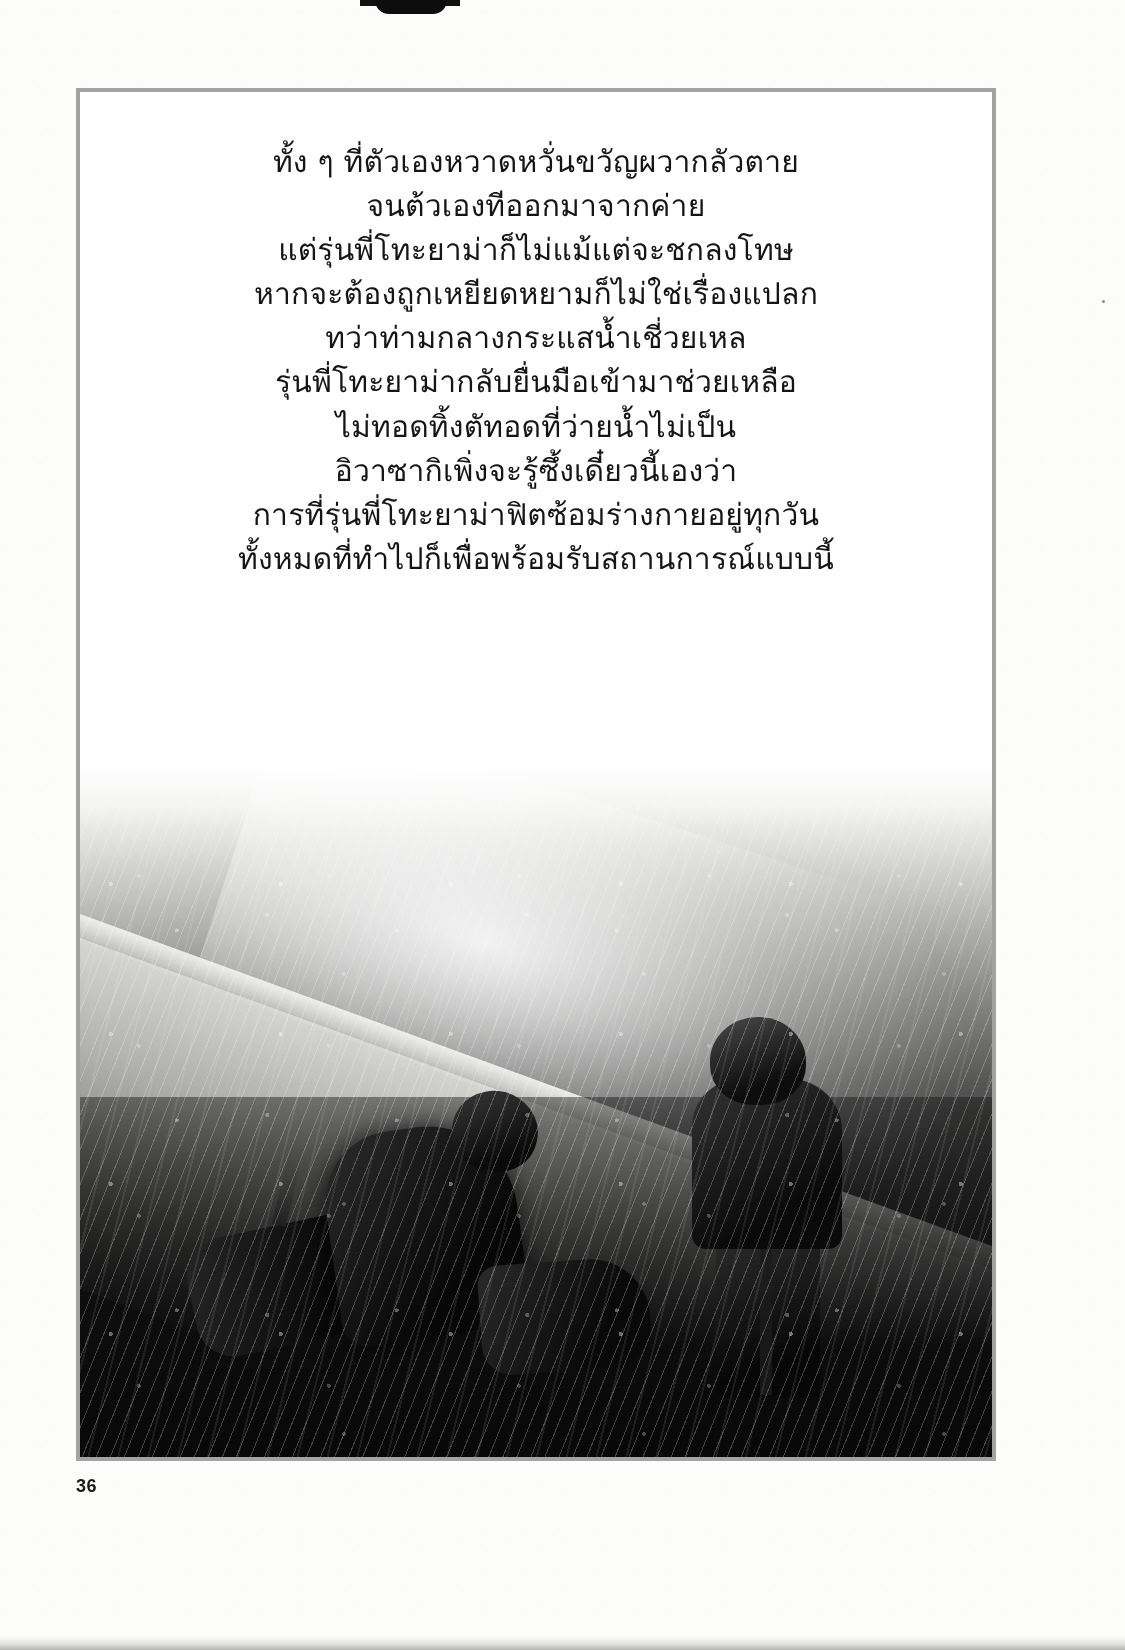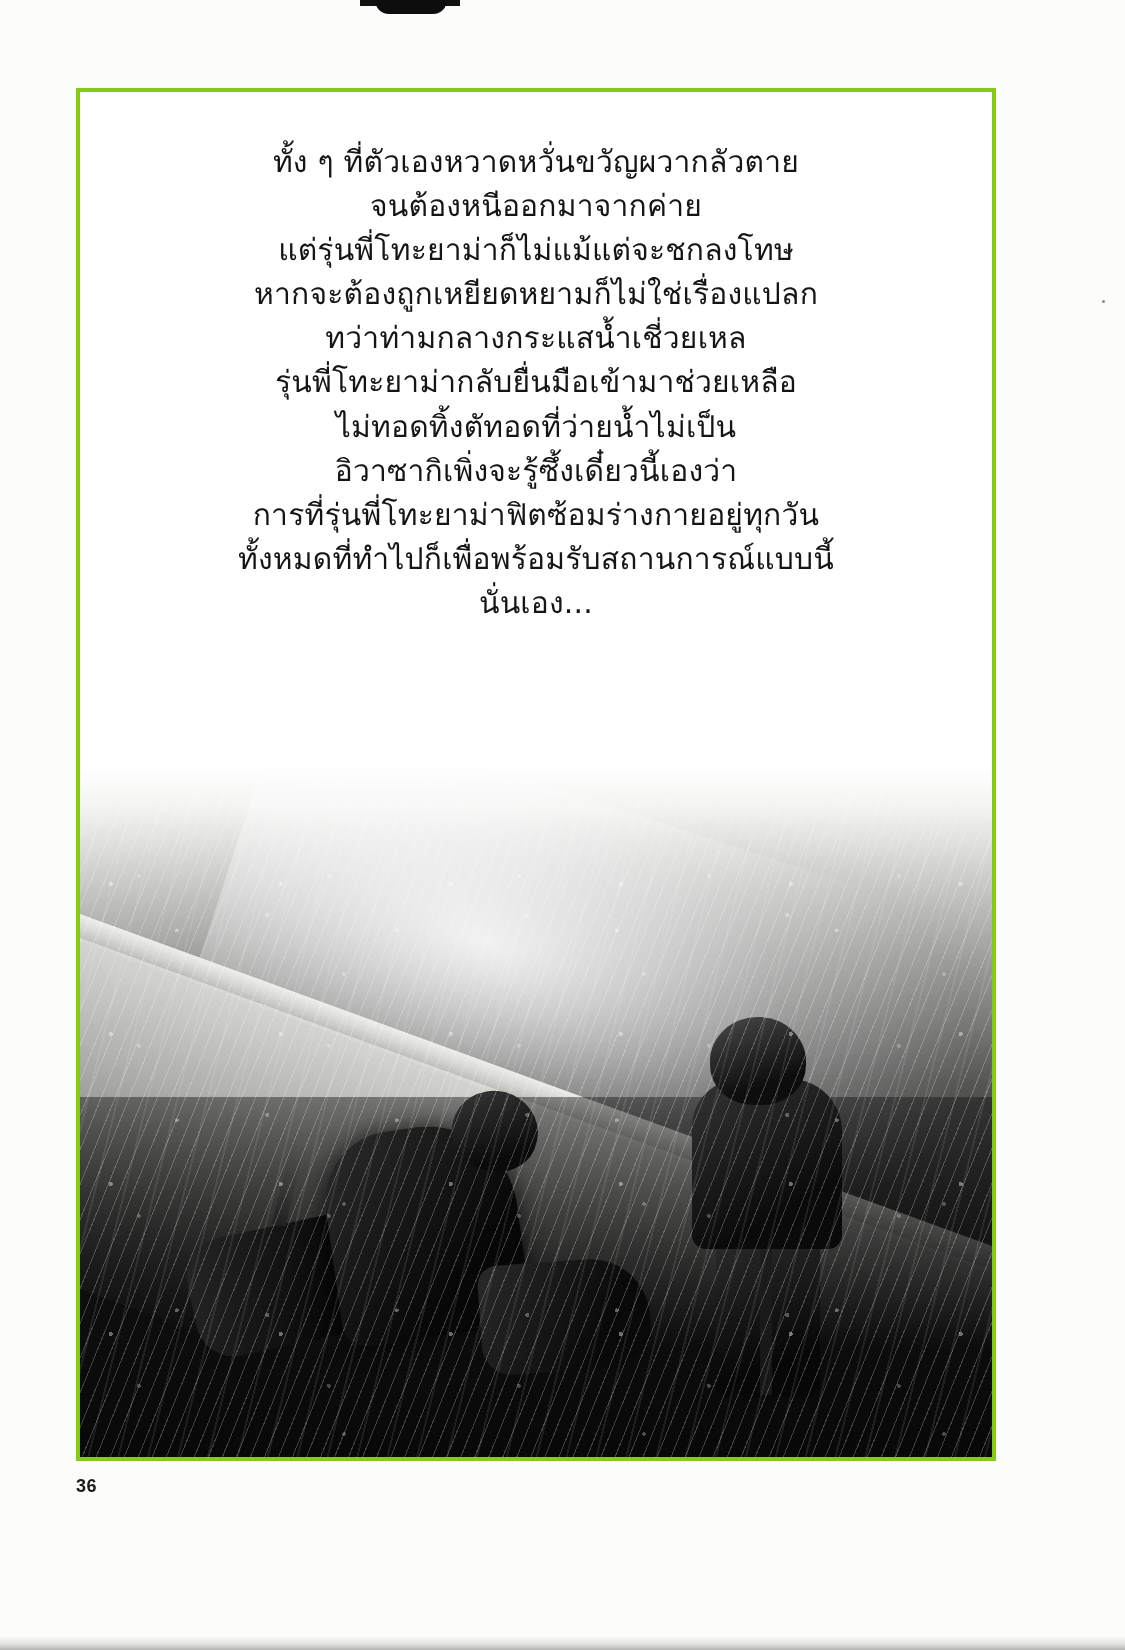--- a/index.html
+++ b/index.html
@@ -52,21 +52,21 @@
     background: #111;
   }
 
   
   .panel {
     position: absolute;
     left: 76px;
     top: 88px;
     width: 920px;
     height: 1373px;
-    border: 4px solid #84cc16;
+    border: 4px solid #a3a3a3;
     background: #ffffff;
     overflow: hidden;
     box-sizing: border-box;
   }
 
   
   .narration {
     position: absolute;
     top: 48px;
     left: 0;
@@ -276,30 +276,29 @@
 <div class="page">
 
   <div class="scan-grain"></div>
   <div class="top-bleed-bar"></div>
   <div class="top-bleed"></div>
 
   <div class="panel">
 
     <div class="narration">
       <span class="line">ทั้ง ๆ ที่ตัวเองหวาดหวั่นขวัญผวากลัวตาย</span>
-      <span class="line">จนต้องหนีออกมาจากค่าย</span>
+      <span class="line">จนต้วเองทีออกมาจากค่าย</span>
       <span class="line">แต่รุ่นพี่โทะยาม่าก็ไม่แม้แต่จะชกลงโทษ</span>
       <span class="line">หากจะต้องถูกเหยียดหยามก็ไม่ใช่เรื่องแปลก</span>
       <span class="line">ทว่าท่ามกลางกระแสน้ำเชี่วยเหล</span>
       <span class="line">รุ่นพี่โทะยาม่ากลับยื่นมือเข้ามาช่วยเหลือ</span>
       <span class="line">ไม่ทอดทิ้งตัทอดที่ว่ายน้ำไม่เป็น</span>
       <span class="line">อิวาซากิเพิ่งจะรู้ซึ้งเดี๋ยวนี้เองว่า</span>
       <span class="line">การที่รุ่นพี่โทะยาม่าฟิตซ้อมร่างกายอยู่ทุกวัน</span>
       <span class="line">ทั้งหมดที่ทำไปก็เพื่อพร้อมรับสถานการณ์แบบนี้</span>
-      <span class="line">นั่นเอง...</span>
     </div>
 
     <div class="art">
       <div class="glow"></div>
       <div class="slab-edge"></div>
       <div class="slab"></div>
       <div class="dark-ground"></div>
 
       <div class="fig fig-lying"></div>
       <div class="fig pole"></div>

